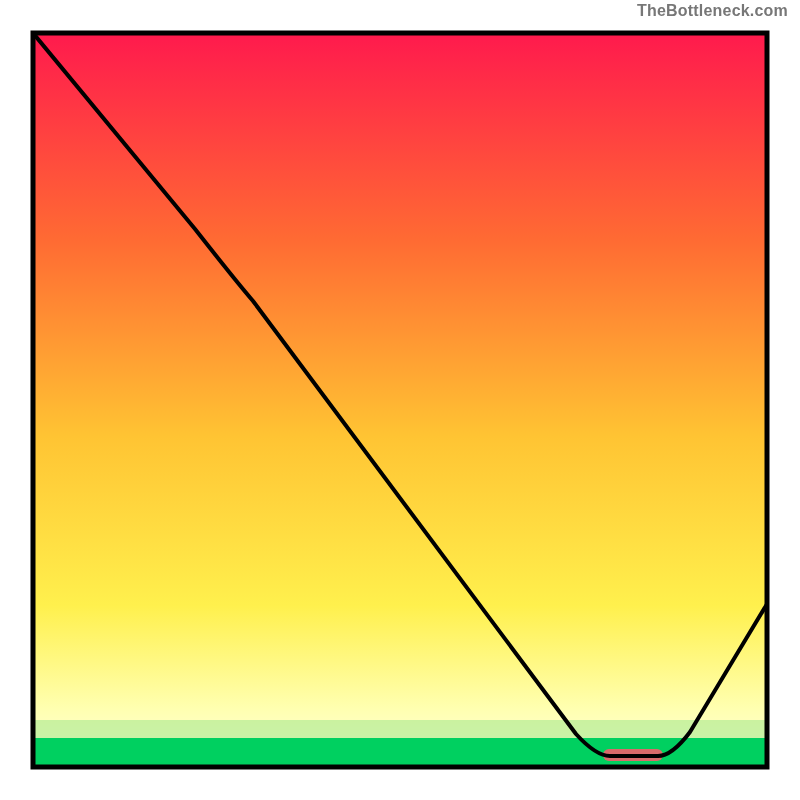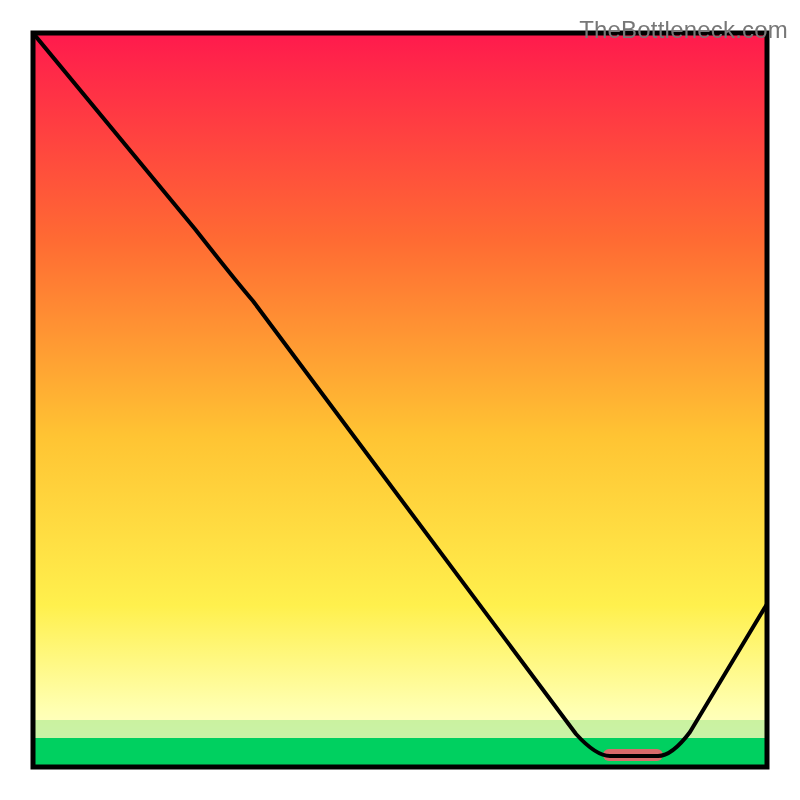--- a/index.html
+++ b/index.html
@@ -14,25 +14,24 @@
   .outer {
     position: relative;
     width: 800px;
     height: 800px;
   }
   .watermark {
     position: absolute;
     top: 2px;
     right: 12px;
     color: #777;
-    font-size: 24px;
-    font-weight: 400;
+    font-size: 16px;
+    font-weight: 700;
     font-family: Arial, Helvetica, sans-serif;
     letter-spacing: 0.2px;
-    margin-top: 14px;
   }
   svg {
     display: block;
   }
 </style>
 </head>
 <body>
 
 <div class="outer">
   <div class="watermark">TheBottleneck.com</div>

